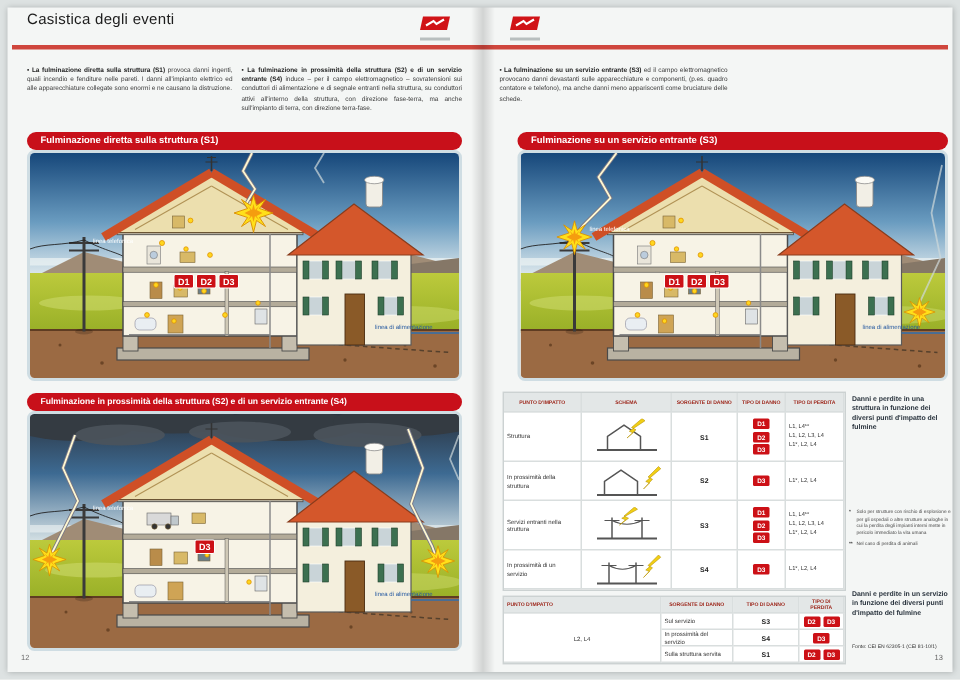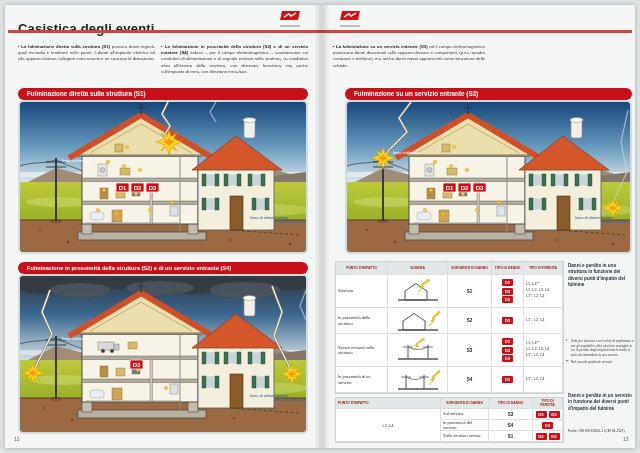--- a/index.html
+++ b/index.html
@@ -4,21 +4,21 @@
 <style>
   * { margin:0; padding:0; box-sizing:border-box; }
   html,body { width:640px; height:453px; }
   body { background:#dde2e2; font-family:"Liberation Sans","DejaVu Sans",sans-serif; position:relative; overflow:hidden; }
   .spread { position:absolute; left:5px; top:5px; width:630px; height:443px; background:#f4f6f5; box-shadow:0 0 4px rgba(0,0,0,.25); }
   .gutter { position:absolute; left:309px; top:0; width:16px; height:443px;
     background:linear-gradient(to right, rgba(0,0,0,0) 0%, rgba(0,0,0,.14) 50%, rgba(0,0,0,0) 100%); pointer-events:none; }
   .abs { position:absolute; }
 
   
-  .page-title { left:13px; top:16px; font-size:13px; font-weight:bold; color:#1c1c1c; letter-spacing:.2px; }
+  .page-title { left:13px; top:3px; font-size:10px; font-weight:normal; color:#1c1c1c; letter-spacing:.2px; }
   .red-rule { left:3px; top:25px; width:624px; height:3px; background:#cf463d; }
   .logo { width:22px; height:13px; top:5px; }
   .logo svg { display:block; }
   .logo-sub { height:2px; background:#b9bfbf; margin-top:1.5px; width:20px; margin-left:1px; }
 
   
   .bullet { font-size:4.3px; line-height:1.45; color:#3a3a3a; text-align:justify; }
   .bullet .lead { font-weight:bold; color:#222; }
   .bullet .lead::before { content:"• "; }
 

